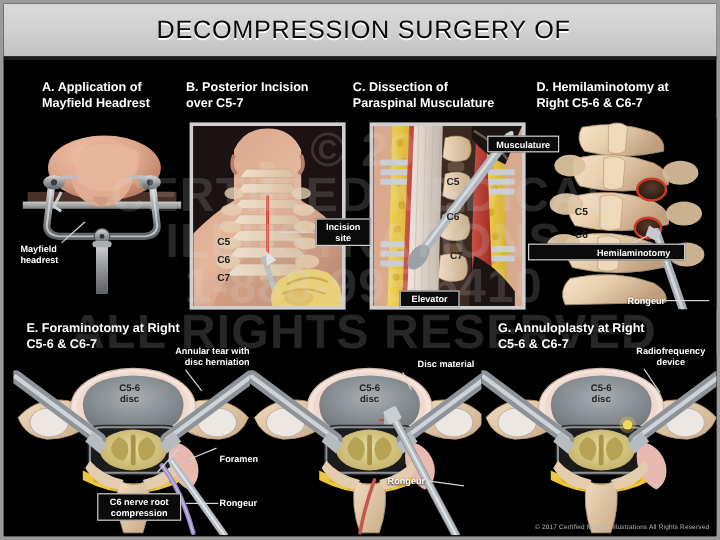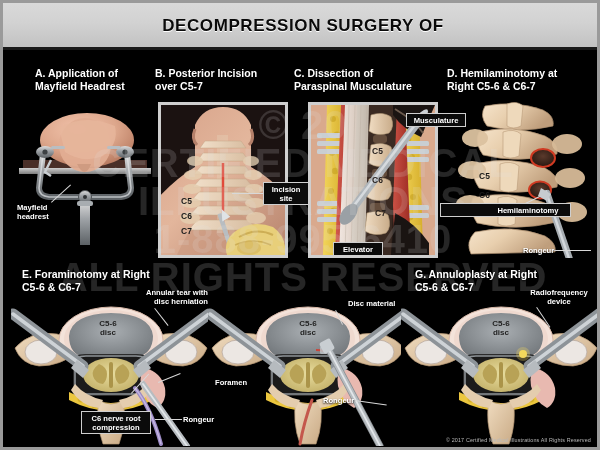--- a/index.html
+++ b/index.html
@@ -17,22 +17,22 @@
 
   
   .title-band{
     position:absolute;left:0;top:0;width:600px;height:47px;
     background:linear-gradient(180deg,#d9d9d9 0%,#d2d2d2 45%,#c2c2c2 100%);
     border-bottom:3px solid #1a1a1a;
     box-sizing:border-box;
     display:flex;flex-direction:column;align-items:center;justify-content:center;
   }
   .title-l1,.title-l2{
-    color:#0a0a0a;font-weight:bold;letter-spacing:.6px;
-    font-size:17px;line-height:19px;text-align:center;
+    color:#0a0a0a;font-weight:normal;letter-spacing:.6px;
+    font-size:21px;line-height:19px;text-align:center;
     text-shadow:0 1px 0 #fff;
     font-family:"Liberation Sans",sans-serif;
   }
 
   
   .wm{
     position:absolute;left:0;top:44px;width:600px;height:250px;
     pointer-events:none;z-index:6;overflow:hidden;
   }
   .wm-line{
@@ -511,21 +511,21 @@
         <path d="M132 88 L176 150" stroke="#b7bcc0" stroke-width="6" stroke-linecap="round"></path>
         <path d="M132 88 L176 150" stroke="#e2e6e9" stroke-width="1.8" stroke-linecap="round"></path>
       </g>
     </svg>
   </div>
   <div class="plainlabel" style="left:133px;top:285px;width:72px;text-align:right;">Annular tear with
 disc herniation</div>
   <div class="lead" style="left:152px;top:305px;width:22px;transform:rotate(52deg);"></div>
   <div class="disclabel" style="left:87px;top:316px;width:36px;">C5-6
 disc</div>
-  <div class="plainlabel" style="left:180px;top:375px;margin-left:32px;">Foramen</div>
+  <div class="plainlabel" style="left:180px;top:375px;">Foramen</div>
   <div class="lead" style="left:155px;top:379px;width:24px;transform:rotate(-22deg);"></div>
   <div class="plainlabel" style="left:180px;top:412px;">Rongeur</div>
   <div class="lead" style="left:152px;top:416px;width:27px;"></div>
   <div class="callout" style="left:78px;top:408px;width:62px;">C6 nerve root
 compression</div>
   <div class="lead" style="left:128px;top:390px;width:26px;transform:rotate(-48deg);"></div>
 
   <div class="fig" style="left:205px;top:293px;width:200px;height:150px;">
     <svg width="200" height="150" viewBox="0 0 200 150">
       <defs>

